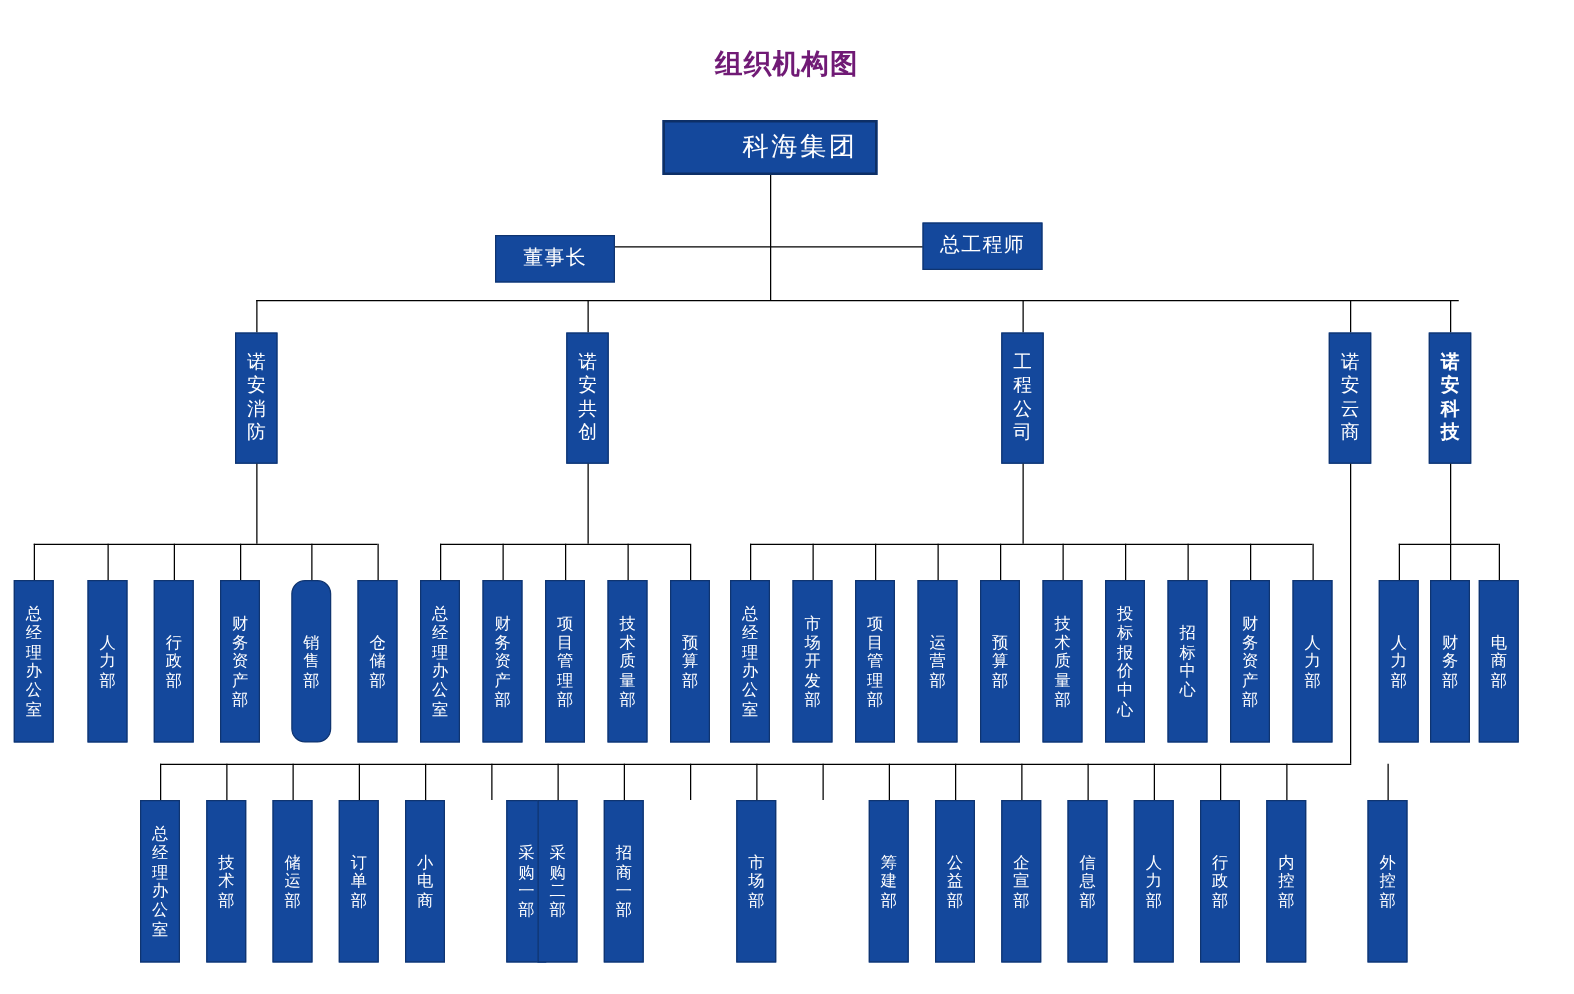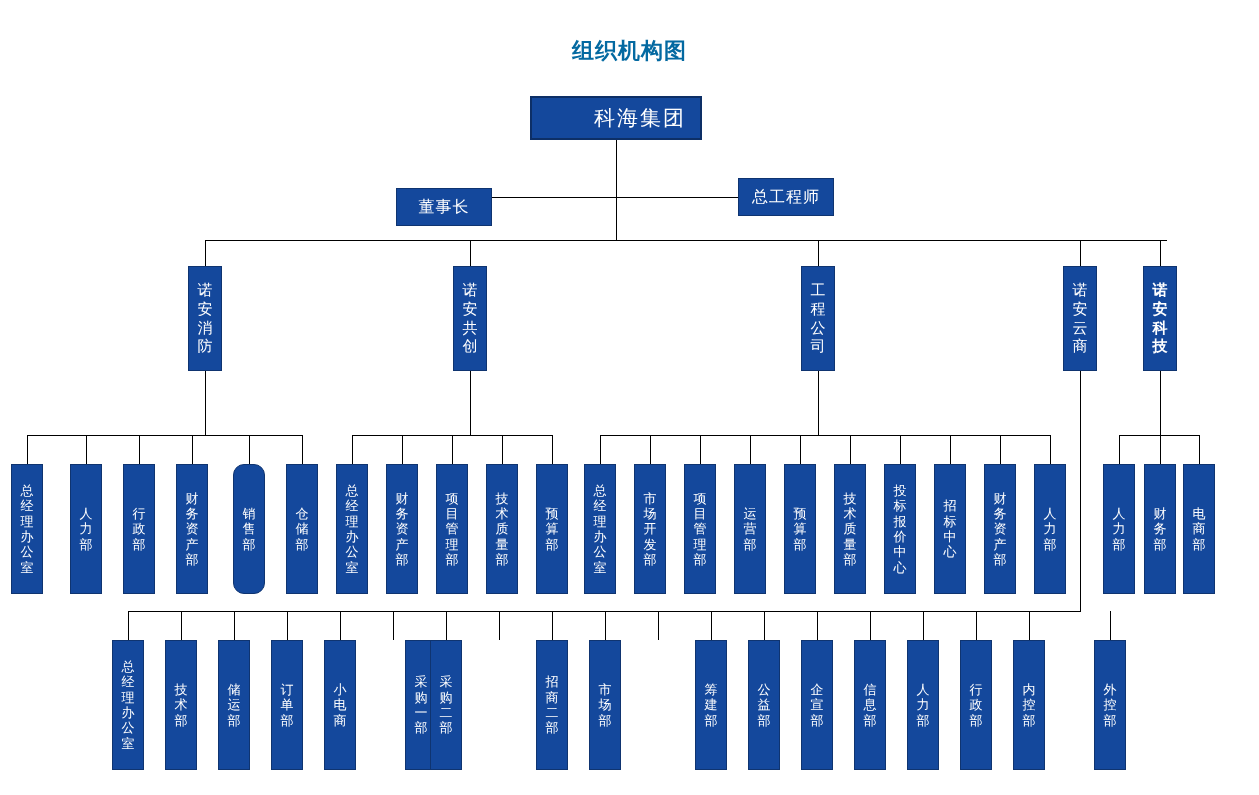--- a/index.html
+++ b/index.html
@@ -16,21 +16,21 @@
     overflow: hidden;
   }
   .title {
     position: absolute;
     left: 0;
     top: 36px;
     width: 1259px;
     text-align: center;
     font-size: 22px;
     font-weight: bold;
-    color: #0369a1;
+    color: #701a75;
     letter-spacing: 1px;
   }
   .node {
     position: absolute;
     box-sizing: border-box;
     background: #14489c;
     border: 1px solid #0f3470;
     color: #ffffff;
     display: flex;
     align-items: center;
@@ -271,22 +271,22 @@
   </div>
   <div class="node dept" style="left:324px; top:640px; width:32px; height:130px;">
     <span>小电商</span>
   </div>
   <div class="node dept" style="left:377px; top:640px; width:32px; height:130px;margin-left:28px;">
     <span>采购一部</span>
   </div>
   <div class="node dept" style="left:430px; top:640px; width:32px; height:130px;">
     <span>采购二部</span>
   </div>
-  <div class="node dept" style="left:536px; top:640px; width:32px; height:130px;">
-    <span>招商二部</span>
+  <div class="node dept" style="left:483px; top:640px; width:32px; height:130px;">
+    <span>招商一部</span>
   </div>
   <div class="node dept" style="left:589px; top:640px; width:32px; height:130px;">
     <span>市场部</span>
   </div>
   <div class="node dept" style="left:695px; top:640px; width:32px; height:130px;">
     <span>筹建部</span>
   </div>
   <div class="node dept" style="left:748px; top:640px; width:32px; height:130px;">
     <span>公益部</span>
   </div>

